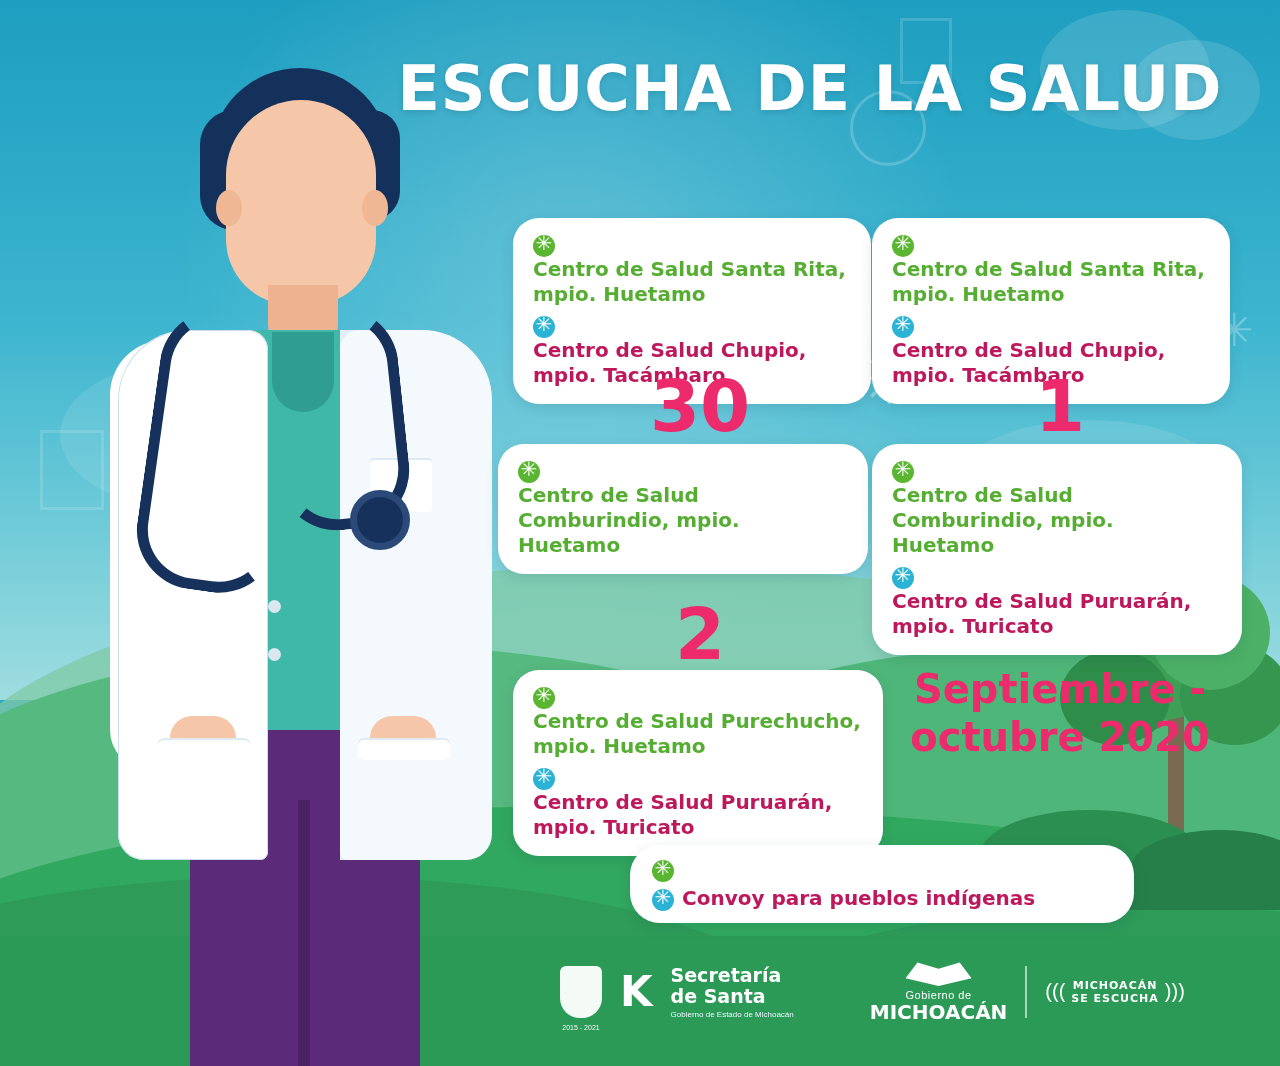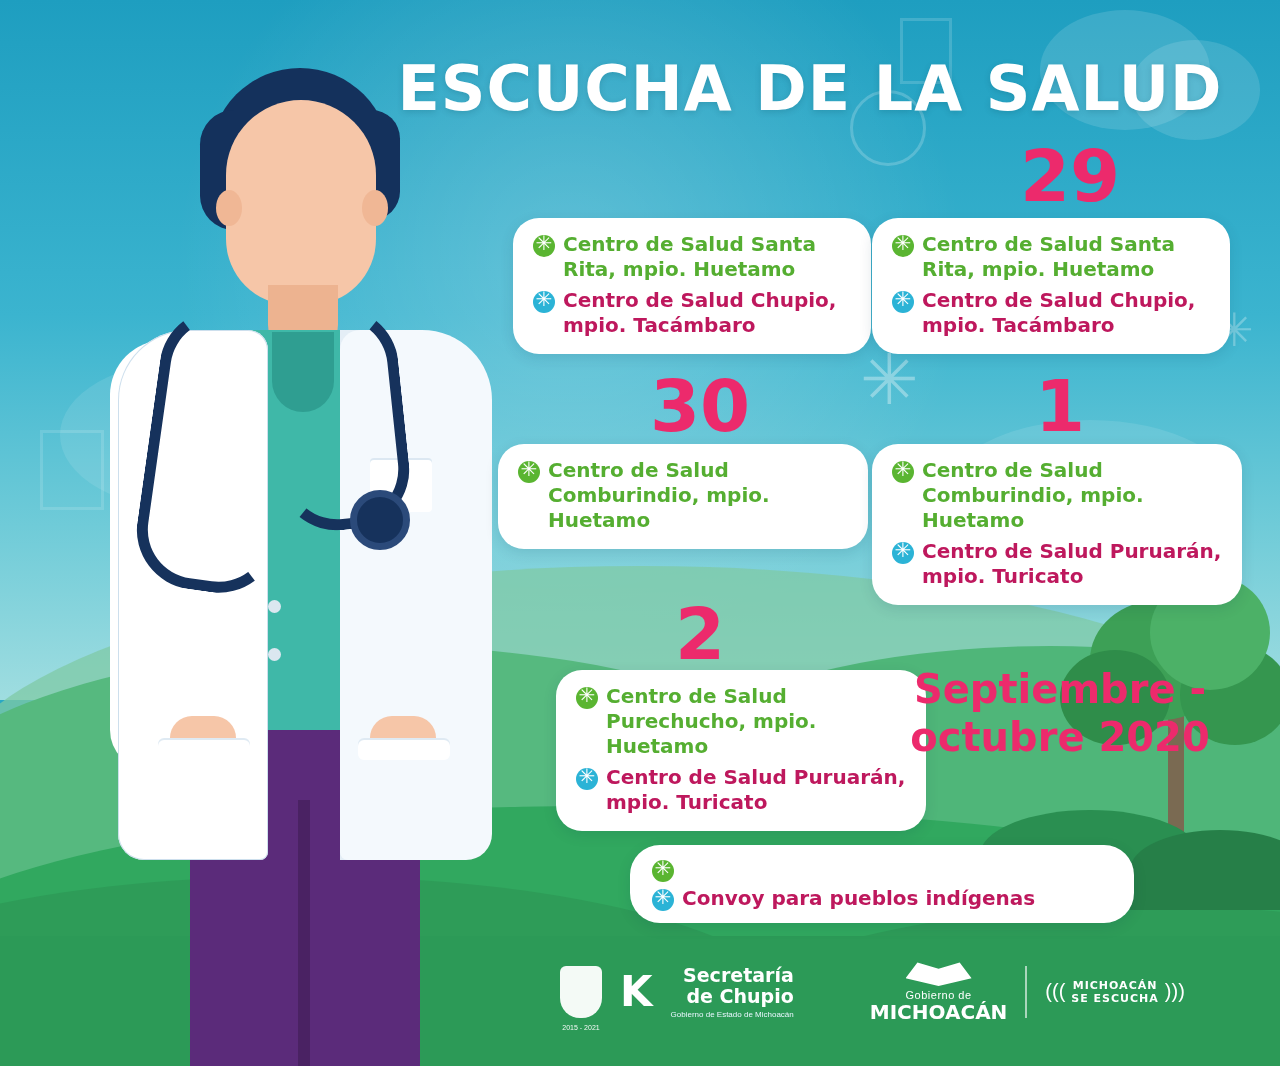--- a/index.html
+++ b/index.html
@@ -84,21 +84,21 @@
     font-size:62px;font-weight:bold;color:#ffffff;letter-spacing:1px;
     font-family:"DejaVu Sans", sans-serif;text-align:center;
     text-shadow:0 2px 6px rgba(0,60,80,.18);}
 
   .daynum{position:absolute;font-family:"DejaVu Sans", sans-serif;font-weight:bold;
     color:#ec2a6c;font-size:72px;line-height:72px;text-align:center;}
 
   .card{position:absolute;background:#ffffff;border-radius:26px;padding:14px 20px 16px 20px;
     box-shadow:0 4px 14px rgba(0,50,70,.12);}
   .card ul{list-style:none;margin:0;padding:0;}
-  .card li{display:flex;align-items:flex-start;margin:0 0 6px 0;}
+  .card li{display:flex;align-items:flex-start;margin:0 0 6px 0;flex-direction:column;}
   .card li:last-child{margin-bottom:0;}
   .bullet{flex:0 0 auto;width:22px;height:22px;border-radius:50%;margin:3px 8px 0 0;
           position:relative;}
   .bullet::before{content:"✳";position:absolute;left:0;top:-5px;width:22px;text-align:center;
           font-size:20px;color:#fff;line-height:26px;}
   .b-green{background:#5ab531;}
   .b-blue{background:#2bb3d6;}
   .txt{font-size:20px;font-weight:bold;line-height:25px;font-family:"DejaVu Sans", sans-serif;}
   .t-green{color:#55ae31;}
   .t-blue{color:#be185d;}
@@ -113,21 +113,21 @@
   .legend li{display:flex;align-items:center;justify-content:flex-start;margin-bottom:4px;}
   .legend li:last-child{margin-bottom:0;}
 
   
   .footer{position:absolute;left:0;bottom:16px;width:1280px;height:90px;}
   .logos{position:absolute;left:560px;top:0;display:flex;align-items:center;gap:18px;}
   .seal{width:42px;height:52px;border-radius:6px 6px 20px 20px;background:#ffffff;opacity:.95;
         position:relative;}
   .seal-txt{position:absolute;left:0;bottom:-13px;width:42px;text-align:center;font-size:7px;color:#fff;}
   .kletter{font-family:"DejaVu Sans", sans-serif;font-weight:bold;color:#fff;font-size:42px;line-height:42px;}
-  .sec-name{color:#ffffff;font-family:"DejaVu Sans", sans-serif;font-weight:bold;font-size:19px;line-height:21px;text-align:right;}
+  .sec-name{color:#ffffff;font-family:"DejaVu Sans", sans-serif;font-weight:bold;font-size:19px;line-height:21px;}
   .sec-sub{color:#eaf7ff;font-size:8px;margin-top:3px;}
   .divider{width:2px;height:52px;background:rgba(255,255,255,.6);}
   .gob{color:#fff;text-align:center;}
   .gob-top{font-size:11px;letter-spacing:.5px;}
   .gob-big{font-family:"DejaVu Sans", sans-serif;font-weight:bold;font-size:20px;line-height:22px;}
   .book{width:66px;height:26px;background:#ffffff;margin:0 auto 3px auto;
         clip-path:polygon(0 70%,18% 10%,50% 34%,82% 10%,100% 70%,50% 100%);}
   .escucha{display:flex;align-items:center;gap:6px;color:#fff;}
   .esc-txt{font-family:"DejaVu Sans", sans-serif;font-weight:bold;font-size:11px;line-height:13px;letter-spacing:1px;text-align:center;}
   .wave{font-size:20px;color:#fff;}
@@ -204,21 +204,20 @@
         <span class="bullet b-green"></span>
         <span class="txt t-green">Centro de Salud Santa Rita, mpio. Huetamo</span>
       </li>
       <li>
         <span class="bullet b-blue"></span>
         <span class="txt t-blue">Centro de Salud Chupio, mpio. Tacámbaro</span>
       </li>
     </ul>
   </div>
 
-  <div class="daynum" style="left:910px;top:140px;width:320px;">29</div>
   <div class="card" style="left:872px;top:218px;width:318px;">
     <ul>
       <li>
         <span class="bullet b-green"></span>
         <span class="txt t-green">Centro de Salud Santa Rita, mpio. Huetamo</span>
       </li>
       <li>
         <span class="bullet b-blue"></span>
         <span class="txt t-blue">Centro de Salud Chupio, mpio. Tacámbaro</span>
       </li>
@@ -243,21 +242,21 @@
         <span class="txt t-green">Centro de Salud Comburindio, mpio. Huetamo</span>
       </li>
       <li>
         <span class="bullet b-blue"></span>
         <span class="txt t-blue">Centro de Salud Puruarán, mpio. Turicato</span>
       </li>
     </ul>
   </div>
 
   <div class="daynum" style="left:540px;top:598px;width:320px;">2</div>
-  <div class="card" style="left:513px;top:670px;width:330px;margin-left:43px;">
+  <div class="card" style="left:513px;top:670px;width:330px;">
     <ul>
       <li>
         <span class="bullet b-green"></span>
         <span class="txt t-green">Centro de Salud Purechucho, mpio. Huetamo</span>
       </li>
       <li>
         <span class="bullet b-blue"></span>
         <span class="txt t-blue">Centro de Salud Puruarán, mpio. Turicato</span>
       </li>
     </ul>
@@ -278,21 +277,21 @@
   </div>
 
   <div class="footer">
     <div class="logos">
       <div class="seal">
         <span class="seal-txt">2015 - 2021</span>
       </div>
       <div class="kletter">K</div>
       <div>
         <div class="sec-name">Secretaría</div>
-        <div class="sec-name">de Chupio</div>
+        <div class="sec-name">de Santa</div>
         <div class="sec-sub">Gobierno de Estado de Michoacán</div>
       </div>
       <div style="width:40px"></div>
       <div class="gob">
         <div class="book"></div>
         <div class="gob-top">Gobierno de</div>
         <div class="gob-big">MICHOACÁN</div>
       </div>
       <div class="divider"></div>
       <div class="escucha">

